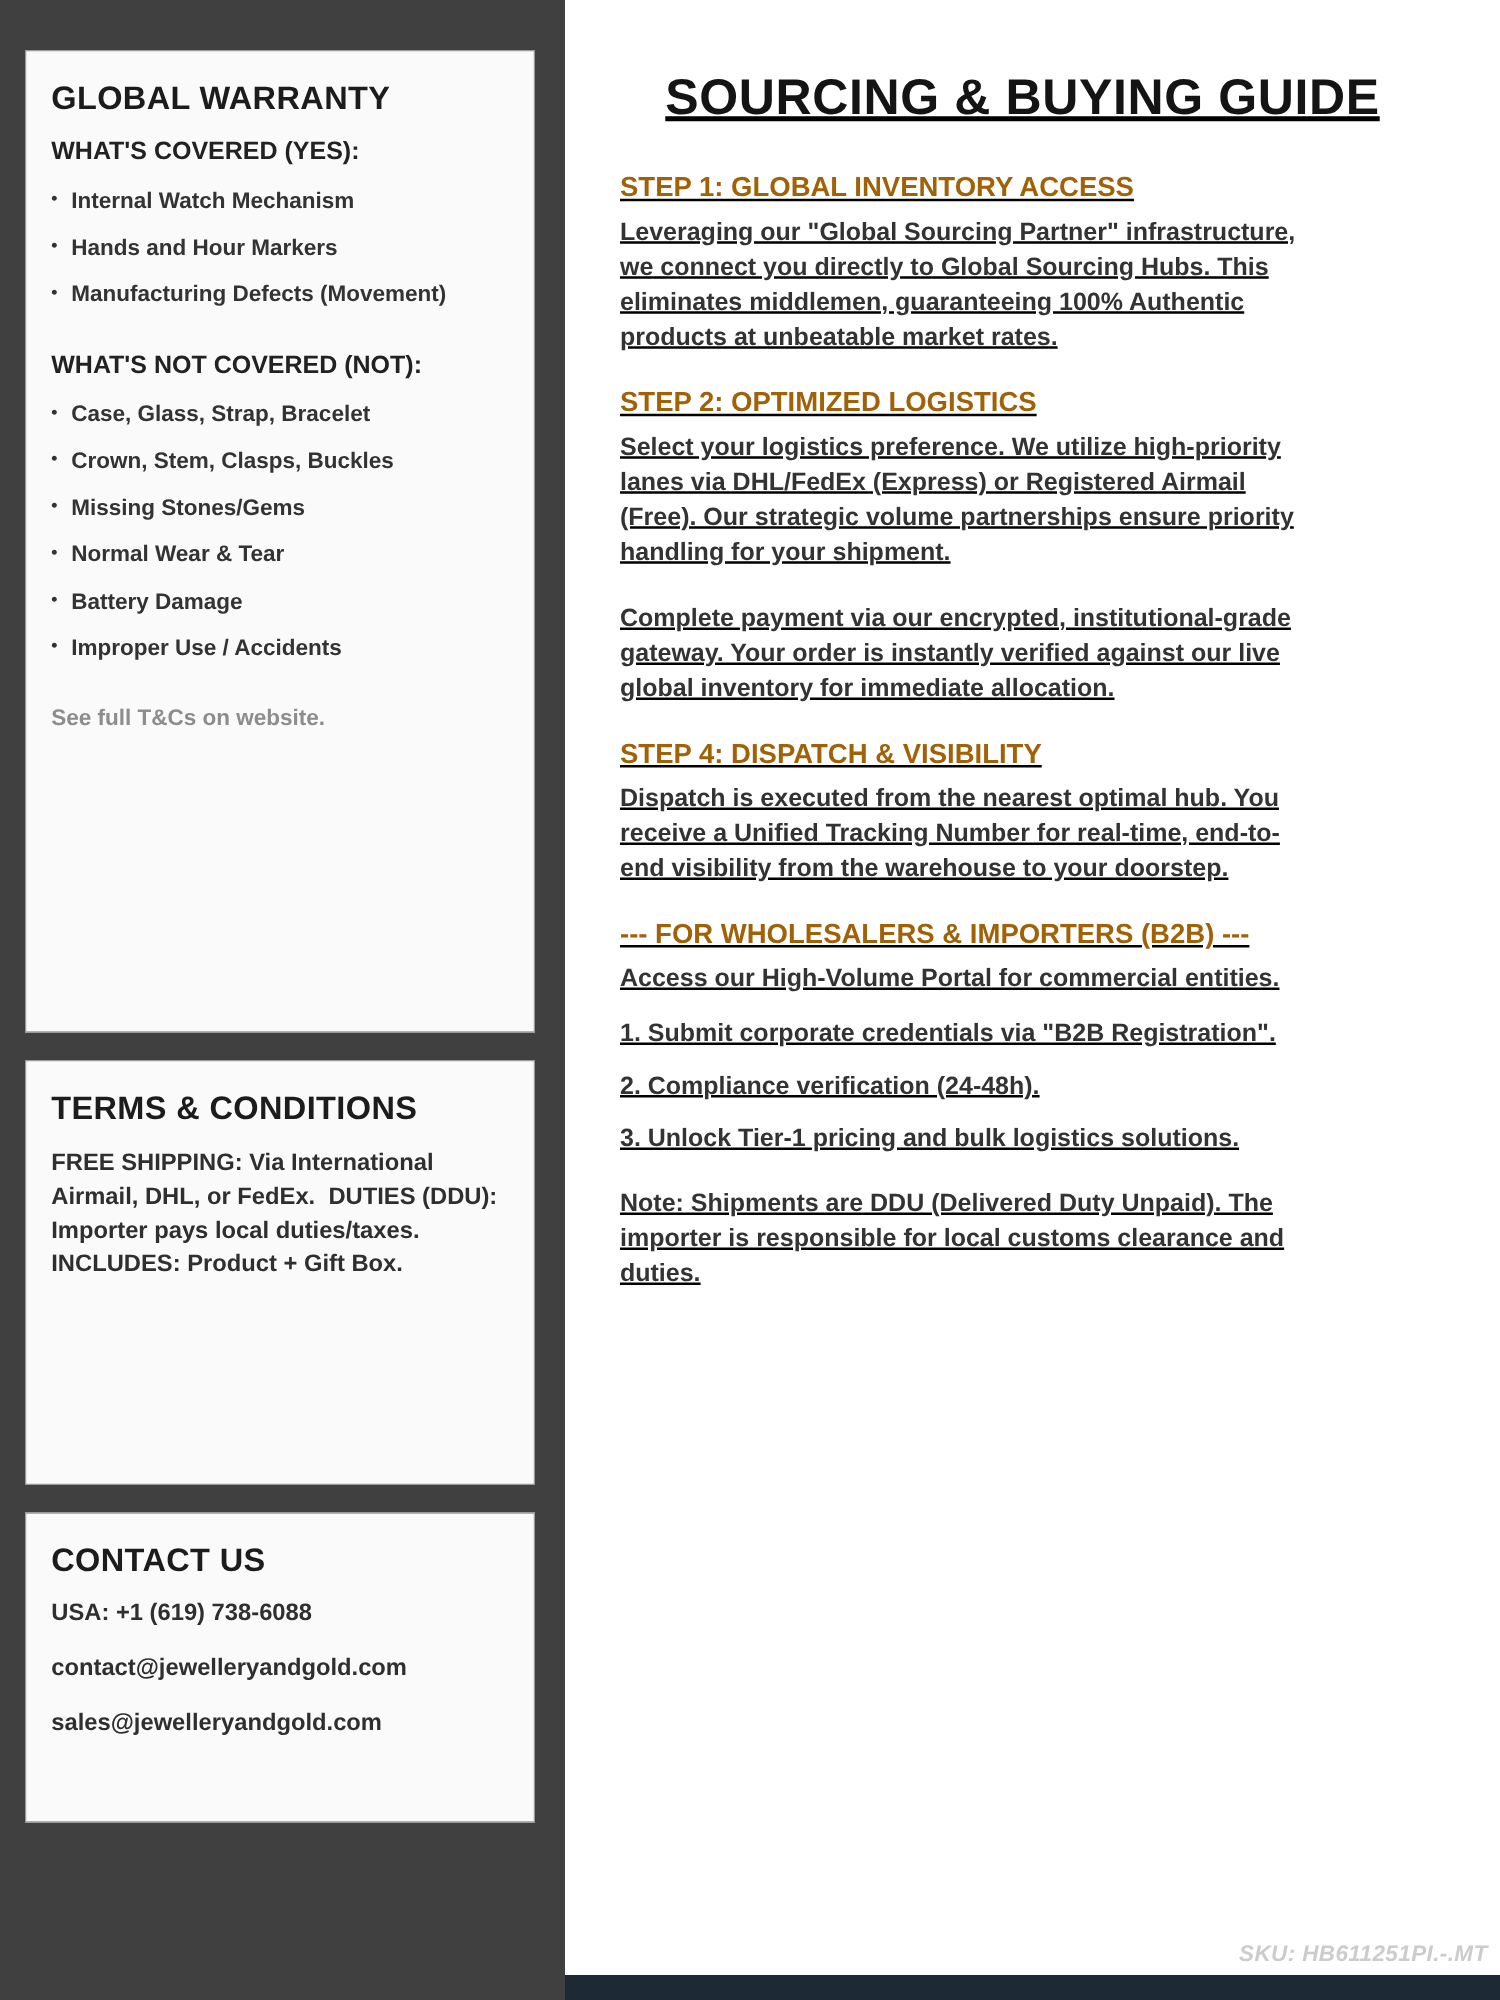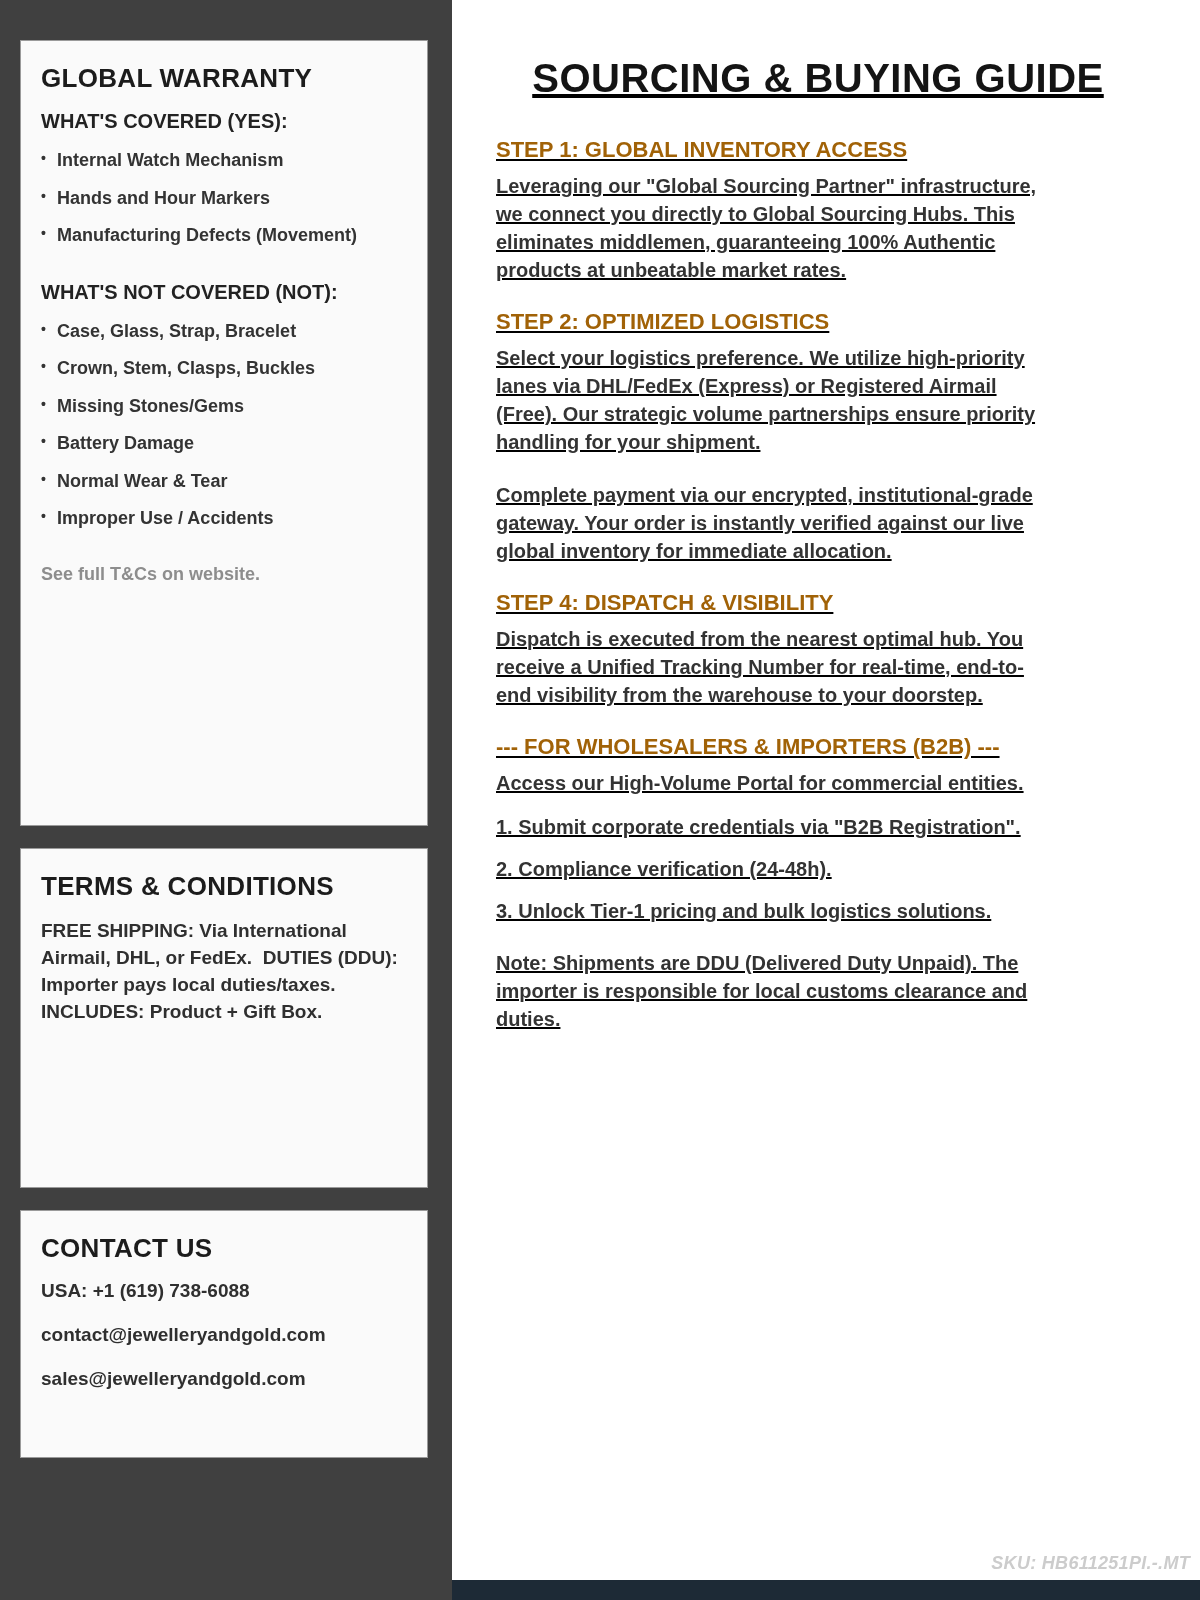--- a/index.html
+++ b/index.html
@@ -156,22 +156,22 @@
         <li>Internal Watch Mechanism</li>
         <li>Hands and Hour Markers</li>
         <li>Manufacturing Defects (Movement)</li>
       </ul>
 
       <h3 class="sub-title">WHAT'S NOT COVERED (NOT):</h3>
       <ul class="bullet-list">
         <li>Case, Glass, Strap, Bracelet</li>
         <li>Crown, Stem, Clasps, Buckles</li>
         <li>Missing Stones/Gems</li>
+        <li>Normal Wear &amp; Tear</li>
         <li>Battery Damage</li>
-        <li>Normal Wear &amp; Tear</li>
         <li>Improper Use / Accidents</li>
       </ul>
 
       <p class="footnote">See full T&amp;Cs on website.</p>
     </section>
 
     <section class="box box-terms">
       <h2 class="box-title">TERMS &amp; CONDITIONS</h2>
       <p class="terms-body">FREE SHIPPING: Via International Airmail, DHL, or FedEx.  DUTIES (DDU): Importer pays local duties/taxes.  INCLUDES: Product + Gift Box.</p>
     </section>

